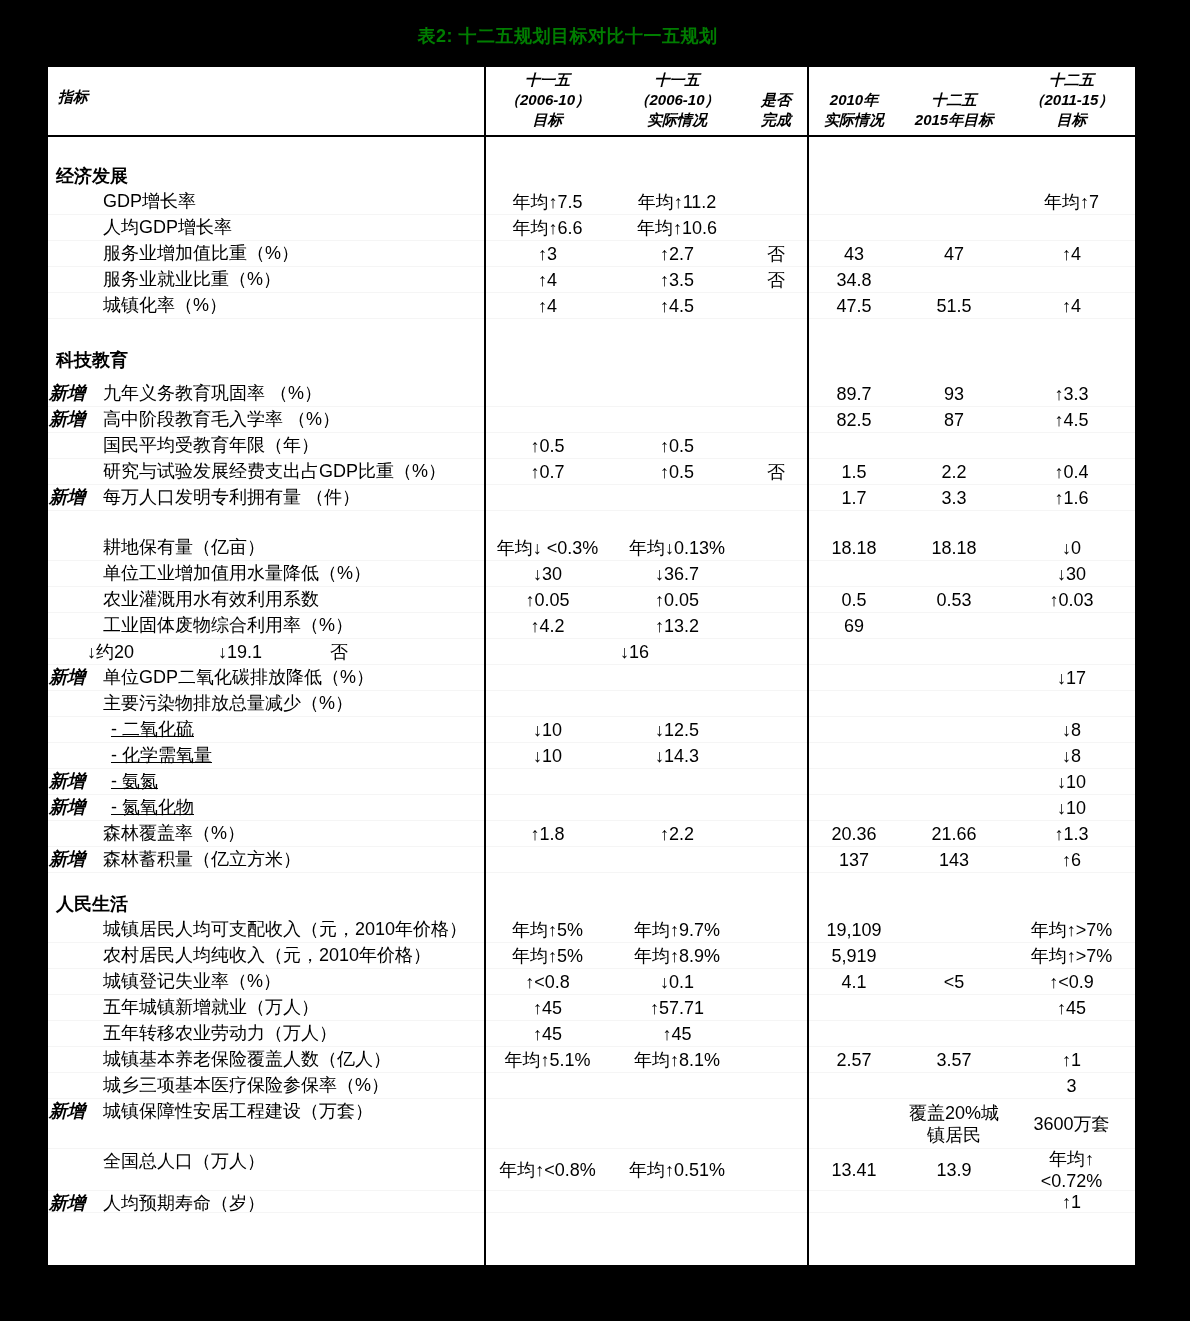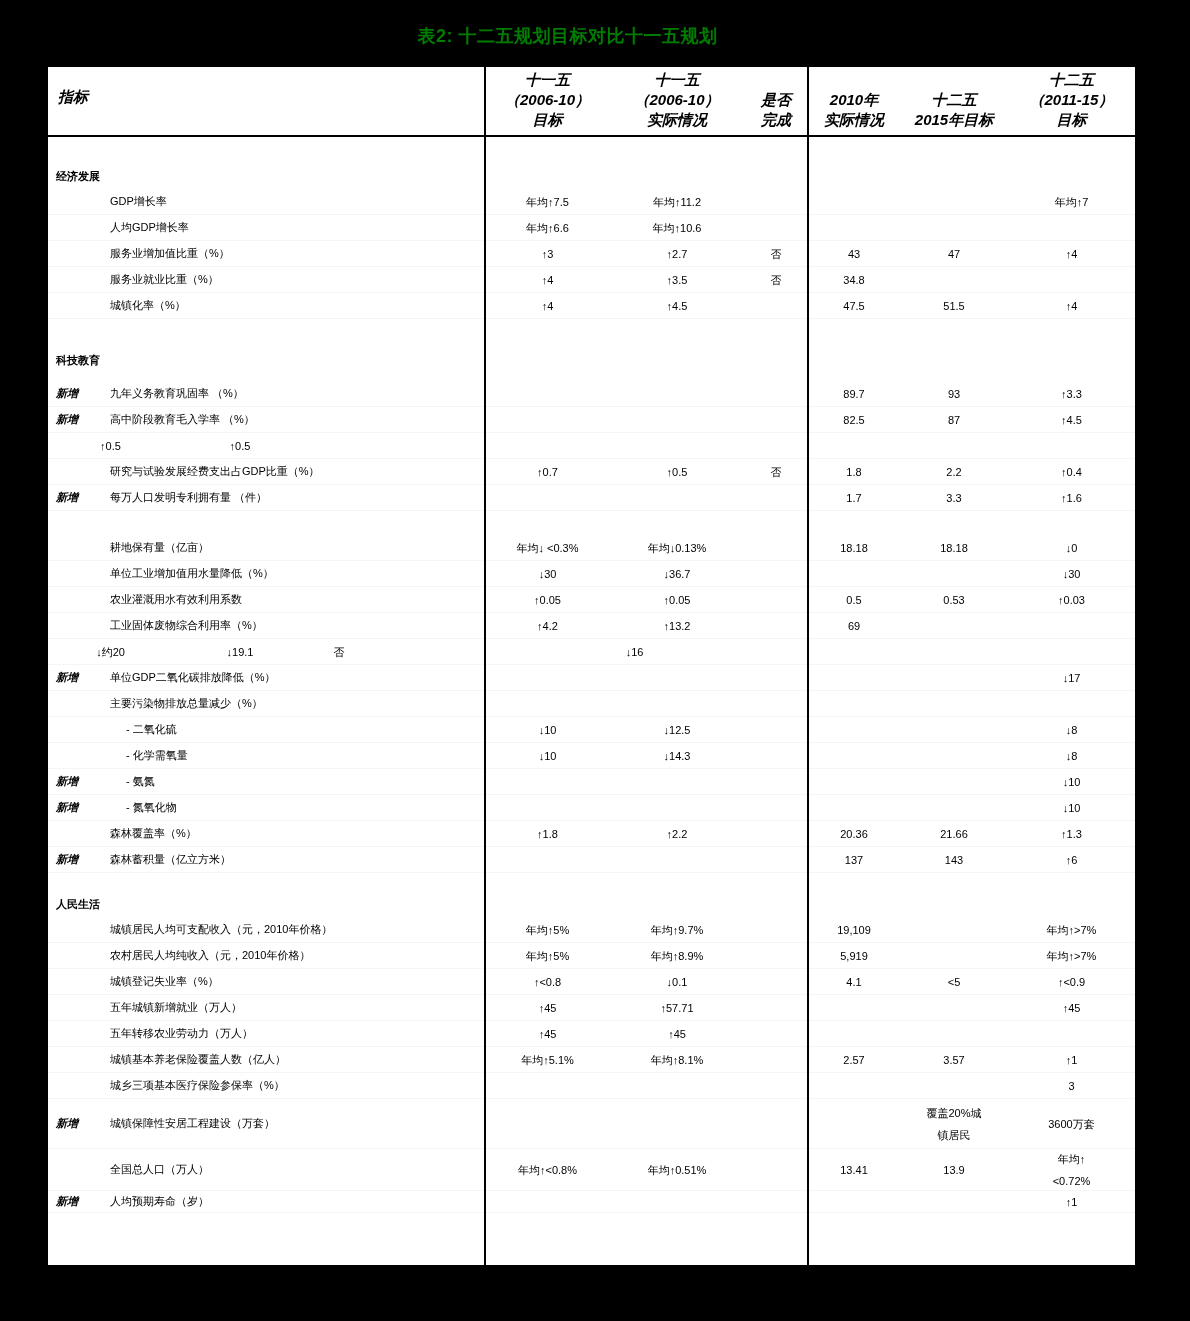--- a/index.html
+++ b/index.html
@@ -48,43 +48,43 @@
 
   
   .w-lab{width:437px;}
   .w-c1{width:125px;}
   .w-c2{width:134px;}
   .w-c3{width:64px;}
   .w-c4{width:92px;}
   .w-c5{width:108px;}
   .w-c6{width:127px;}
 
-  .tbody{font-size:11px;}
+  .tbody{font-size:18px;}
   .gap-row{width:100%;}
   .sec-row{
     display:flex;align-items:center;height:26px;
     font-weight:bold;
   }
   .sec-row .sec-label{padding-left:8px;}
   .data-row{
     display:flex;align-items:center;height:26px;
     box-sizing:border-box;
     border-bottom:1px solid #f5f5f5;
   }
   .cell-label{
-    display:flex;align-items:center;
-    padding-left:8px;box-sizing:border-box;
+    display:flex;
+    padding-left:1px;box-sizing:border-box;
     align-self:stretch;
   }
   .tag{
     display:inline-block;width:54px;flex:0 0 54px;
     font-weight:bold;font-style:italic;
   }
   .lbl{white-space:nowrap;}
-  .lbl.sub{margin-left:16px;}
+  .lbl.sub{margin-left:8px;text-decoration:underline;}
   .cell{
     display:flex;align-items:center;justify-content:center;
     text-align:center;align-self:stretch;
     white-space:pre-line;line-height:22px;
     box-sizing:border-box;
   }
 </style>
 </head>
 <body>
 
@@ -197,36 +197,40 @@
           <span class="lbl">高中阶段教育毛入学率 （%）</span>
         </div>
         <div class="cell w-c1"></div>
         <div class="cell w-c2"></div>
         <div class="cell w-c3"></div>
         <div class="cell w-c4">82.5</div>
         <div class="cell w-c5">87</div>
         <div class="cell w-c6">↑4.5</div>
       </div>
       <div class="data-row">
+        <div class="cell-label w-lab">
+          <span class="tag"></span>
+          <span class="lbl">国民平均受教育年限（年）</span>
+        </div>
         <div class="cell w-c1">↑0.5</div>
         <div class="cell w-c2">↑0.5</div>
         <div class="cell w-c3"></div>
         <div class="cell w-c4"></div>
         <div class="cell w-c5"></div>
         <div class="cell w-c6"></div>
       </div>
       <div class="data-row">
         <div class="cell-label w-lab">
           <span class="tag"></span>
           <span class="lbl">研究与试验发展经费支出占GDP比重（%）</span>
         </div>
         <div class="cell w-c1">↑0.7</div>
         <div class="cell w-c2">↑0.5</div>
         <div class="cell w-c3">否</div>
-        <div class="cell w-c4">1.8</div>
+        <div class="cell w-c4">1.5</div>
         <div class="cell w-c5">2.2</div>
         <div class="cell w-c6">↑0.4</div>
       </div>
       <div class="data-row">
         <div class="cell-label w-lab">
           <span class="tag">新增</span>
           <span class="lbl">每万人口发明专利拥有量 （件）</span>
         </div>
         <div class="cell w-c1"></div>
         <div class="cell w-c2"></div>

